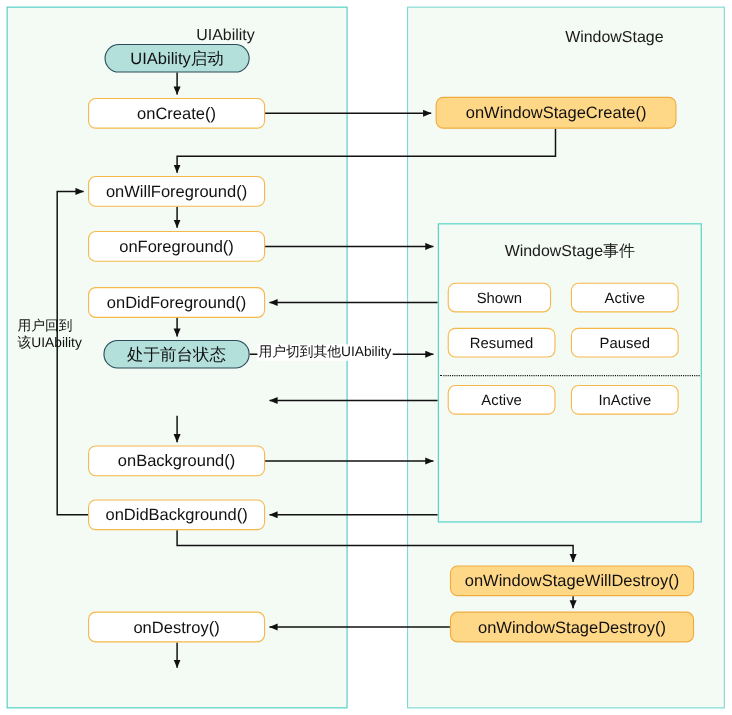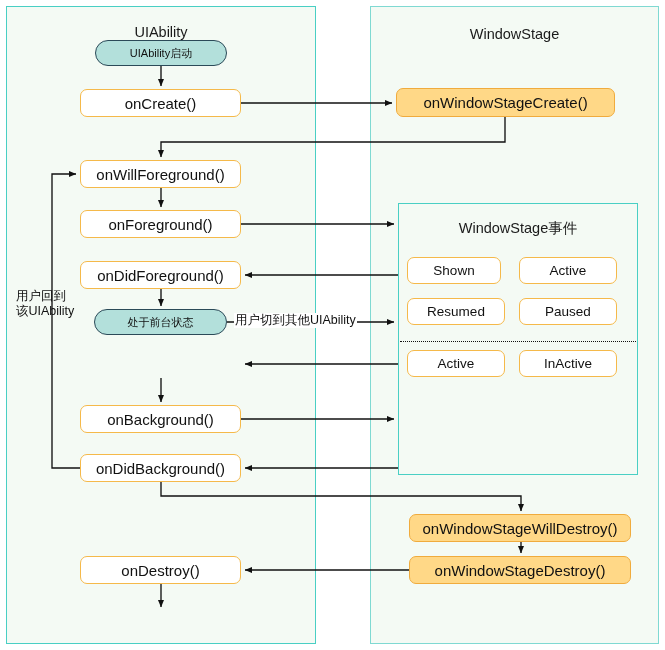--- a/index.html
+++ b/index.html
@@ -3,38 +3,38 @@
 <meta charset="utf-8">
 <style>
   html,body{margin:0;padding:0;background:#ffffff;}
   body{width:665px;height:650px;font-family:"Liberation Sans","DejaVu Sans",sans-serif;}
   #stage{position:relative;width:665px;height:650px;overflow:hidden;background:#fff;}
 
   
   .panel{position:absolute;background:#f4faf4;border:1.5px solid #49cfc4;box-sizing:border-box;}
   #panel-uiability{left:6px;top:6px;width:310px;height:638px;}
   #panel-windowstage{left:370px;top:6px;width:289px;height:638px;border-color:#7fd9d2;}
-  .panel-title{position:absolute;width:100%;text-align:center;font-size:14.5px;color:#1a1a1a;}
+  .panel-title{position:absolute;width:100%;text-align:center;font-size:14.5px;color:#1a1a1a;padding-left:44px;}
 
   
   #events-box{position:absolute;left:398px;top:203px;width:240px;height:272px;
     background:#f4faf4;border:1.5px solid #49cfc4;box-sizing:border-box;}
   #events-title{position:absolute;left:398px;top:219px;width:240px;text-align:center;
     font-size:14.5px;color:#1a1a1a;}
   #events-divider{position:absolute;left:400px;top:341px;width:236px;height:0;
     border-top:1.6px dotted #111;}
 
   
   .node{position:absolute;box-sizing:border-box;display:flex;align-items:center;
     justify-content:center;font-size:15px;color:#111;line-height:1;}
 
   .node.white{background:#ffffff;border:1.3px solid #f5b94a;border-radius:7px;}
   .node.filled{background:#ffd887;border:1.3px solid #f0ab3d;border-radius:7px;}
   .node.tag{background:#ffffff;border:1.3px solid #f5b94a;border-radius:7px;font-size:13.5px;}
-  .node.pill{background:#b3e0db;border:1.4px solid #2b4a58;border-radius:999px;font-size:11px;}
+  .node.pill{background:#b3e0db;border:1.4px solid #2b4a58;border-radius:999px;font-size:15px;}
 
   
   #n-start      {left:95px; top:40px;  width:132px;height:26px;}
   #n-oncreate   {left:80px; top:89px;  width:161px;height:28px;}
   #n-willfg     {left:80px; top:160px; width:161px;height:28px;}
   #n-fg         {left:80px; top:210px; width:161px;height:28px;}
   #n-didfg      {left:80px; top:261px; width:161px;height:28px;}
   #n-foreground-state{left:94px;top:309px;width:133px;height:26px;}
   #n-willbg     {left:80px; top:350px; width:161px;height:28px;}
   #n-bg         {left:80px; top:405px; width:161px;height:28px;}

